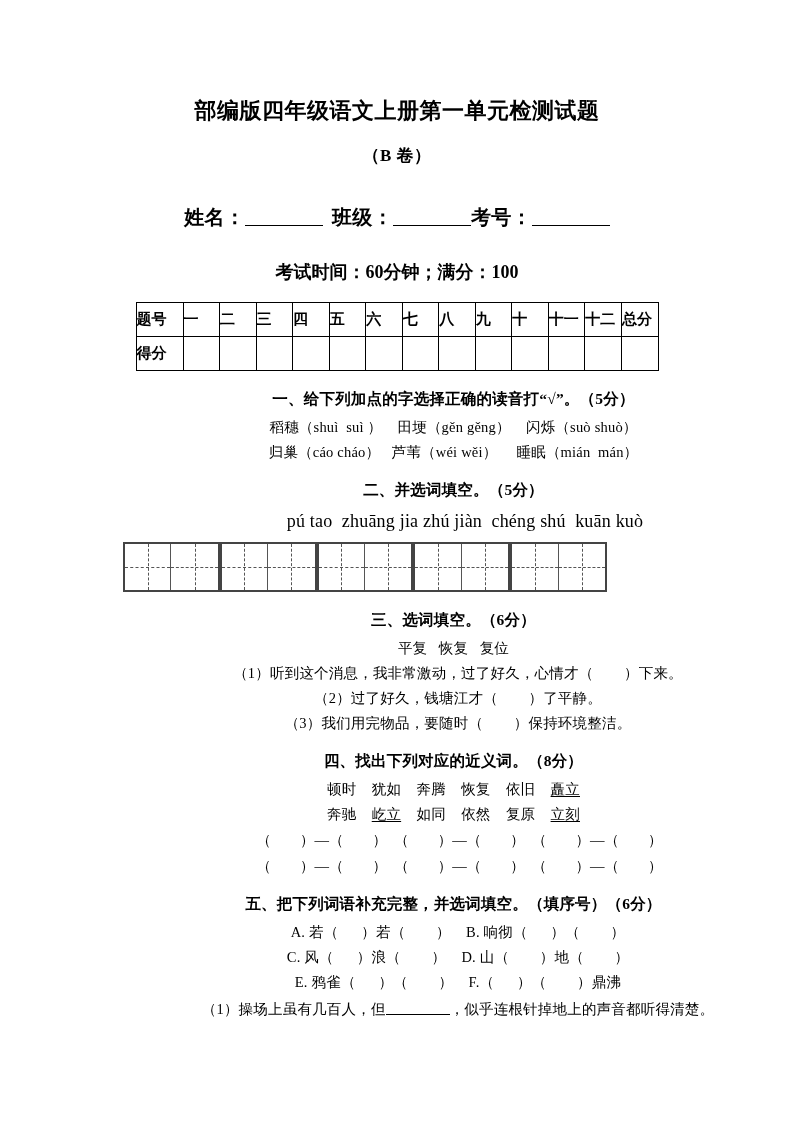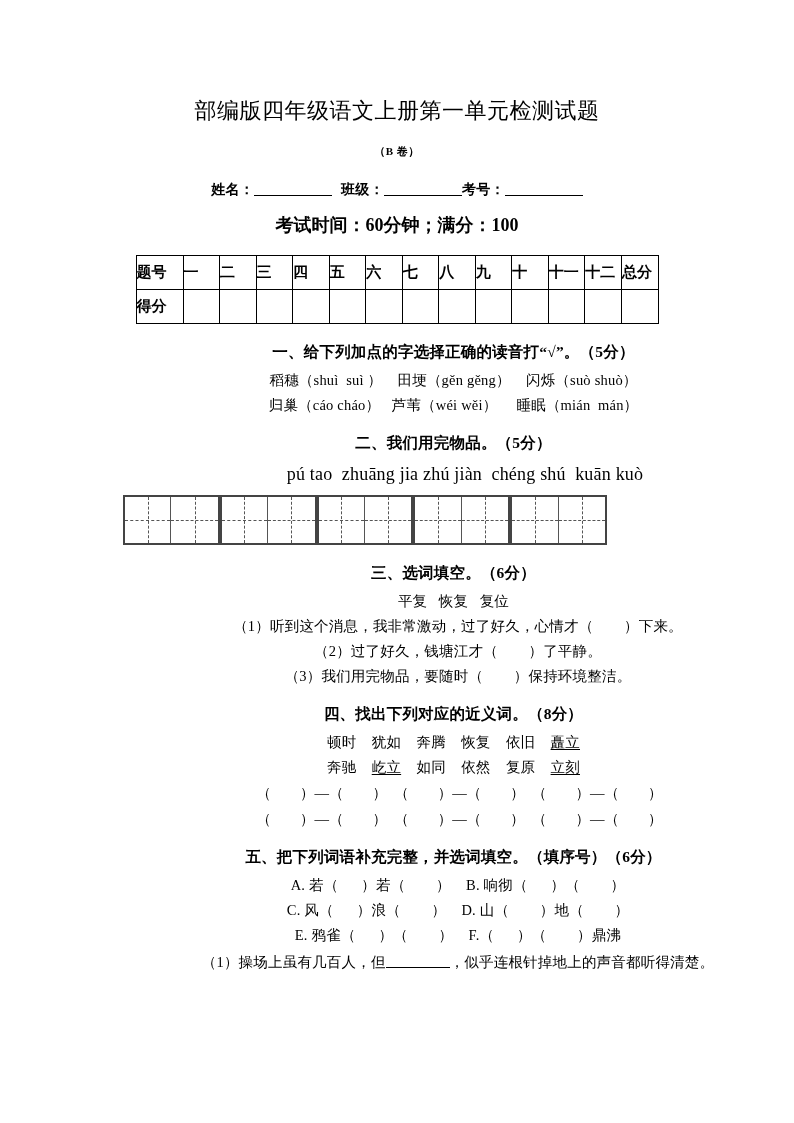--- a/index.html
+++ b/index.html
@@ -20,39 +20,39 @@
     height: 1123px;
     box-sizing: border-box;
     padding: 0;
     position: relative;
   }
 
   
   .doc-title {
     text-align: center;
     font-size: 22px;
-    font-weight: normal;
+    font-weight: bold;
     letter-spacing: 0.5px;
     margin: 0;
     padding-top: 98px;
     line-height: 1.2;
   }
   .doc-subtitle {
     text-align: center;
-    font-size: 11px;
+    font-size: 17px;
     font-weight: bold;
     margin: 0;
     padding-top: 20px;
     letter-spacing: 0.5px;
   }
   .id-line {
     text-align: center;
-    font-size: 14px;
-    font-weight: bold;
-    margin: 0;
+    font-size: 20px;
+    font-weight: bold;
+    margin: 15px;
     padding-top: 22px;
     letter-spacing: 0.3px;
   }
   .id-line .blank {
     display: inline-block;
     border-bottom: 1.5px solid #000;
     width: 78px;
     height: 13px;
     vertical-align: -2px;
   }
@@ -222,21 +222,21 @@
     </tbody>
       </table>
   </div>
 
   <div class="content">
 
     <div class="q-heading">一、给下列加点的字选择正确的读音打“√”。（5分）</div>
     <div class="q-line">稻穗（shuì  suì ）    田埂（gěn gěng）    闪烁（suò shuò）</div>
     <div class="q-line tight">归巢（cáo cháo）   芦苇（wéi wěi）     睡眠（mián  mán）</div>
 
-    <div class="q-heading">二、我们用完物品。（5分）</div>
+    <div class="q-heading">二、并选词填空。（5分）</div>
     <div class="py-row">pú tao  zhuāng jia zhú jiàn  chéng shú  kuān kuò</div>
     <div class="grid-wrap">
       <div class="cell-pair">
         <div class="tzg-cell"></div>
         <div class="tzg-cell"></div>
       </div>
       <div class="cell-pair">
         <div class="tzg-cell"></div>
         <div class="tzg-cell"></div>
       </div>

